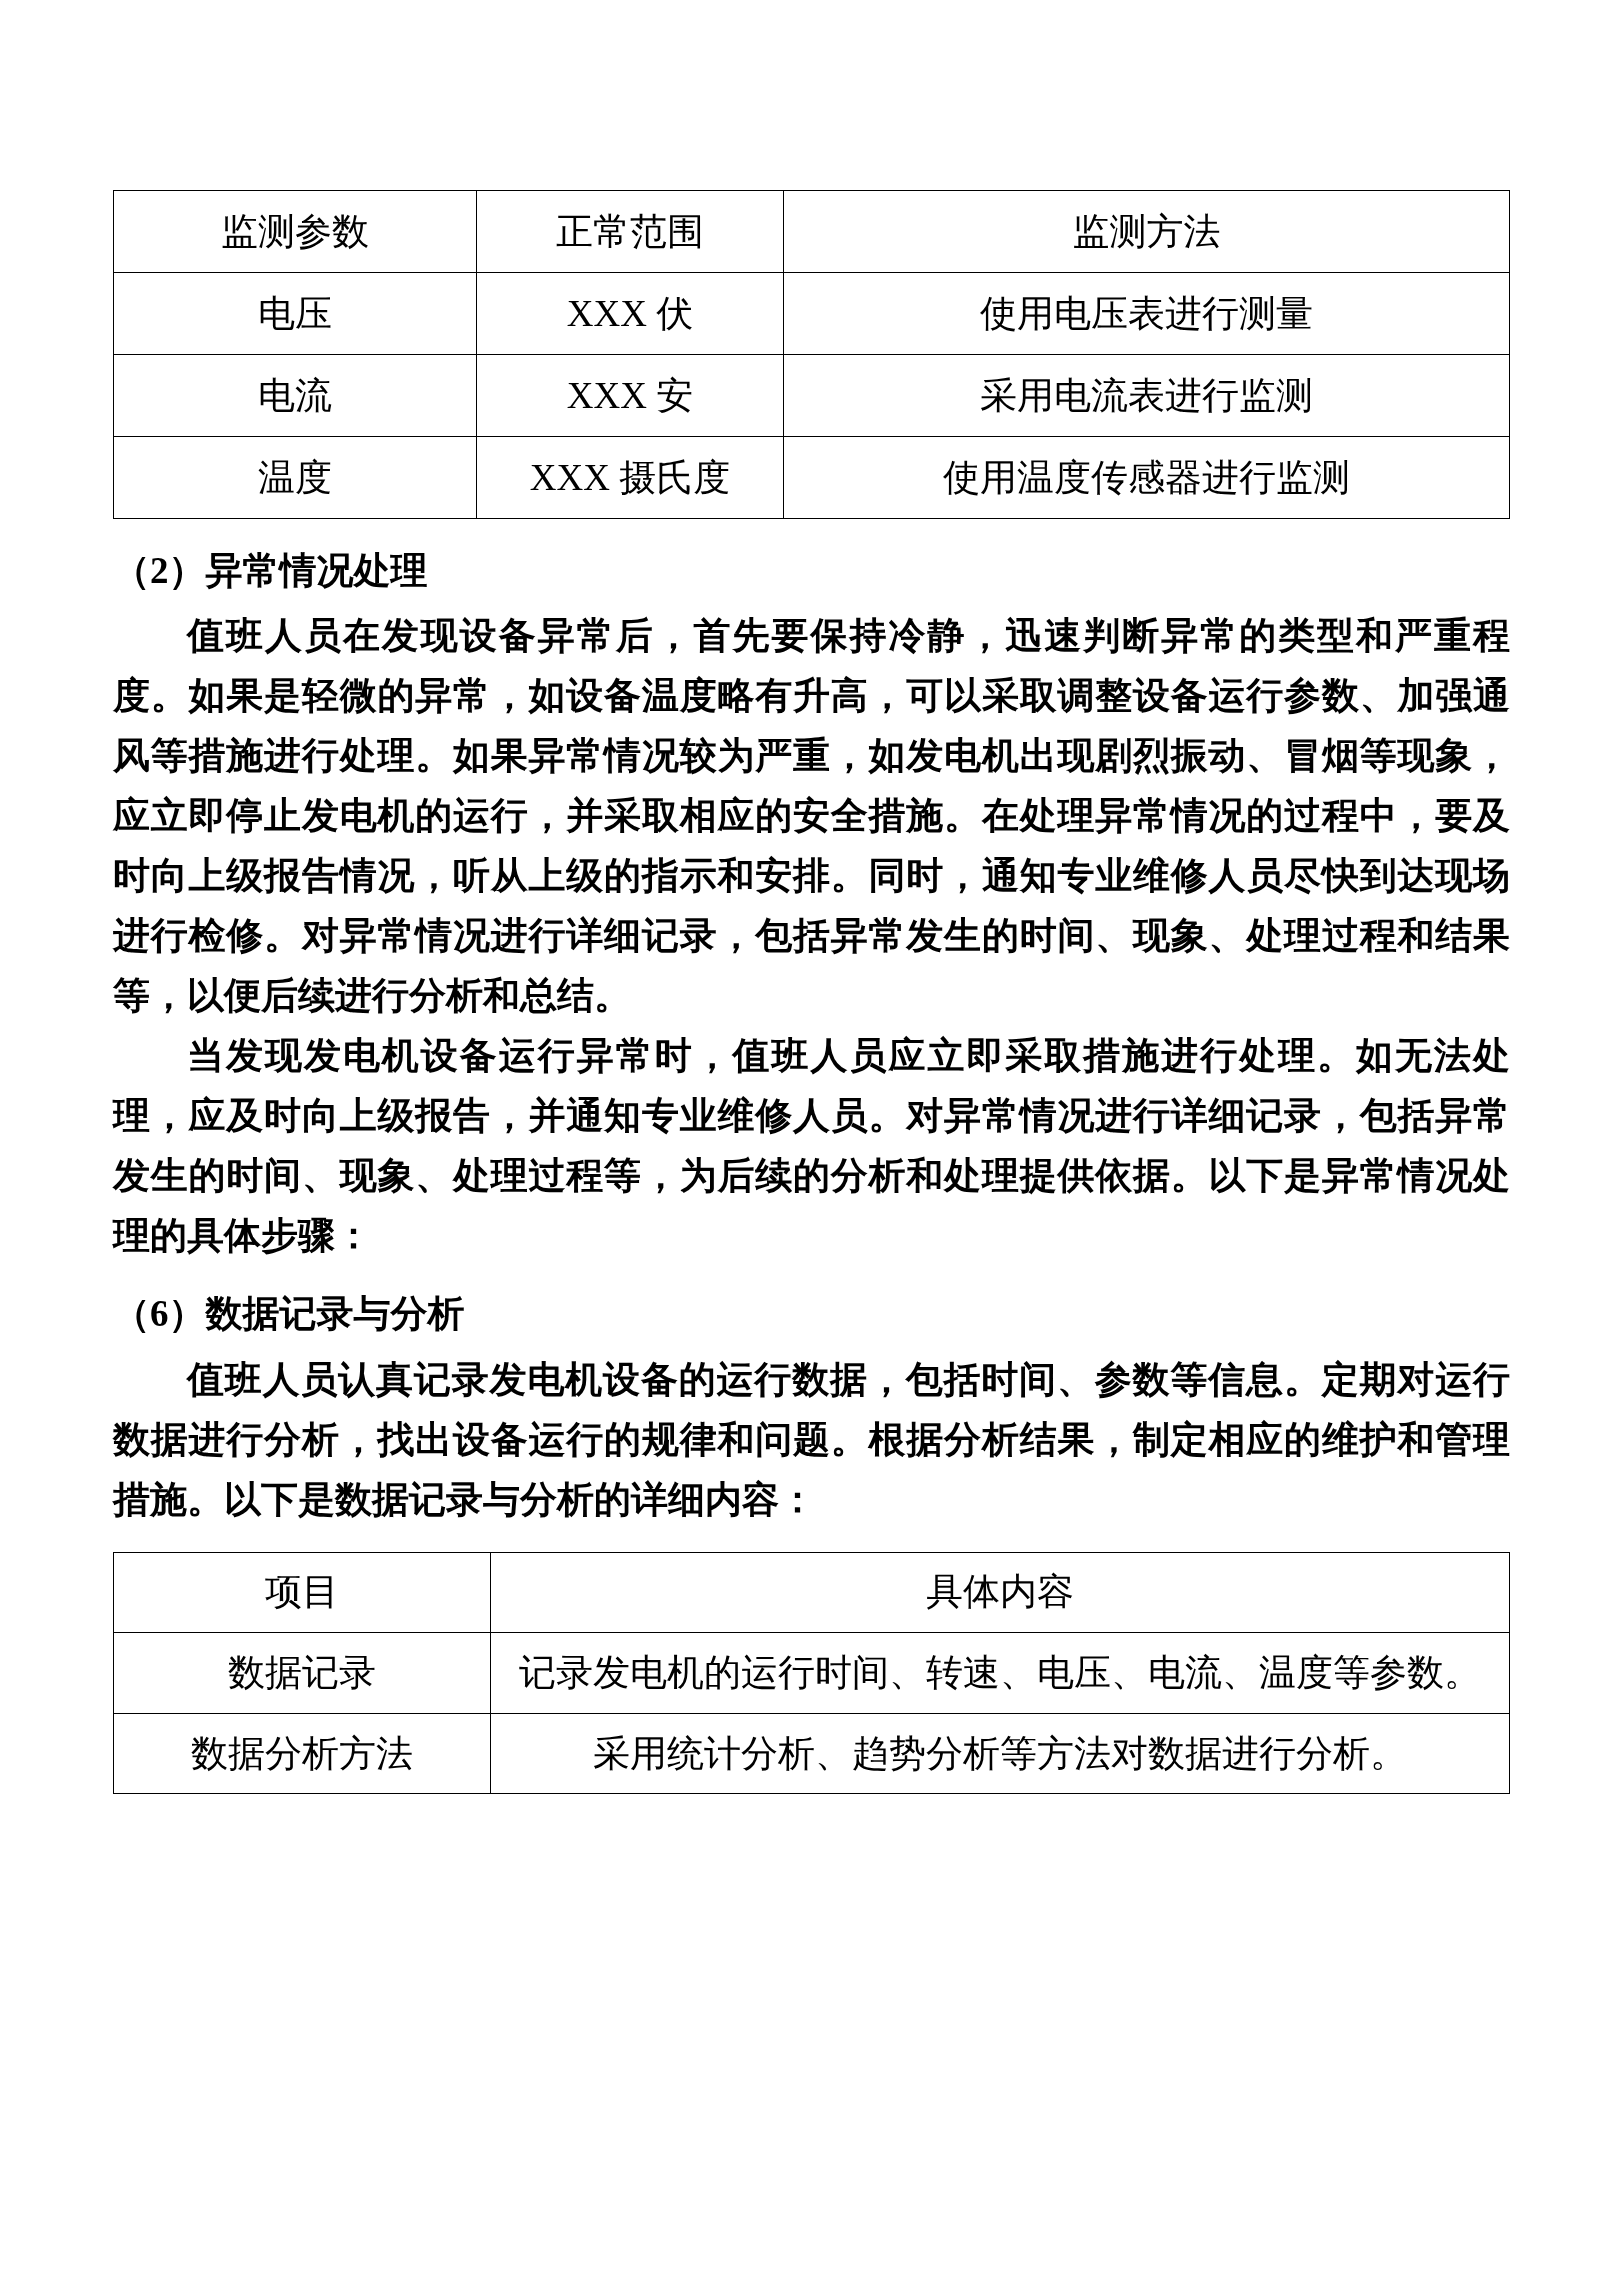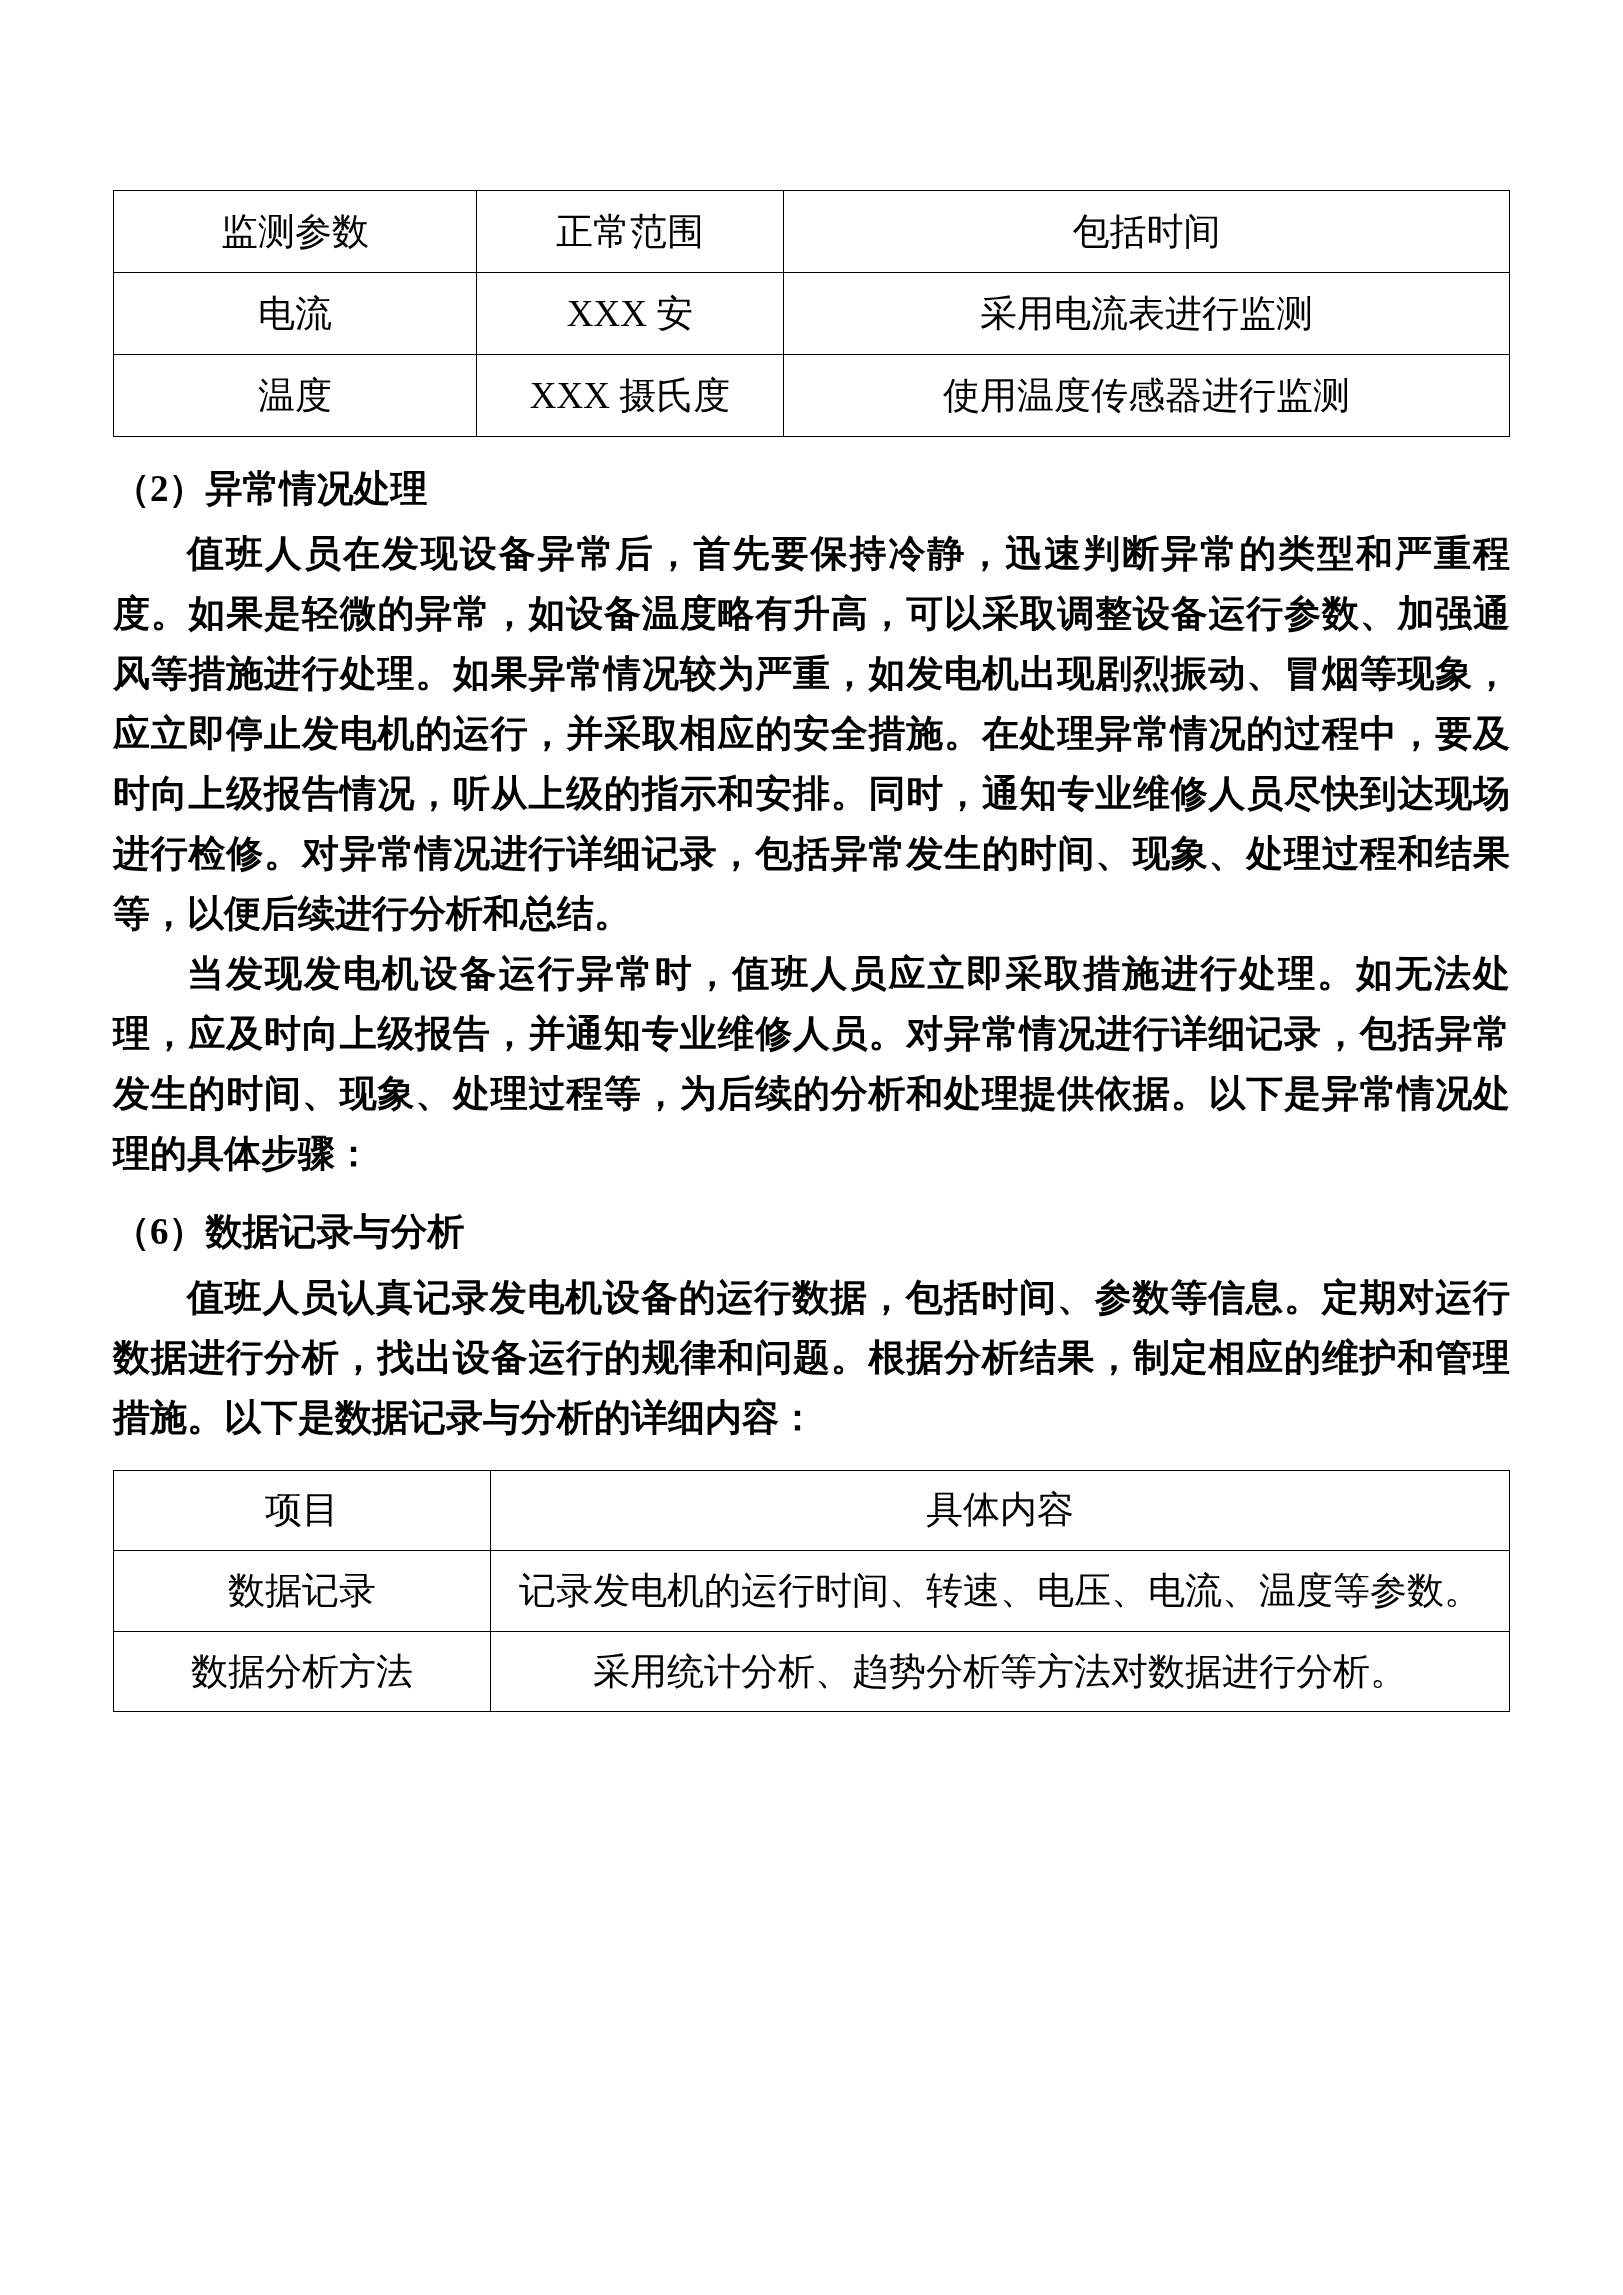--- a/index.html
+++ b/index.html
@@ -59,21 +59,26 @@
   <table class="doc-table t1 tbl-gap-bottom">
     <colgroup>
       <col style="width:26%">
       <col style="width:22%">
       <col style="width:52%">
     </colgroup>
     <tbody>
       <tr>
         <th>监测参数</th>
         <th>正常范围</th>
-        <th>包括时间</th>
+        <th>监测方法</th>
+      </tr>
+      <tr>
+        <td>电压</td>
+        <td>XXX 伏</td>
+        <td>使用电压表进行测量</td>
       </tr>
       <tr>
         <td>电流</td>
         <td>XXX 安</td>
         <td>采用电流表进行监测</td>
       </tr>
       <tr>
         <td>温度</td>
         <td>XXX 摄氏度</td>
         <td>使用温度传感器进行监测</td>

